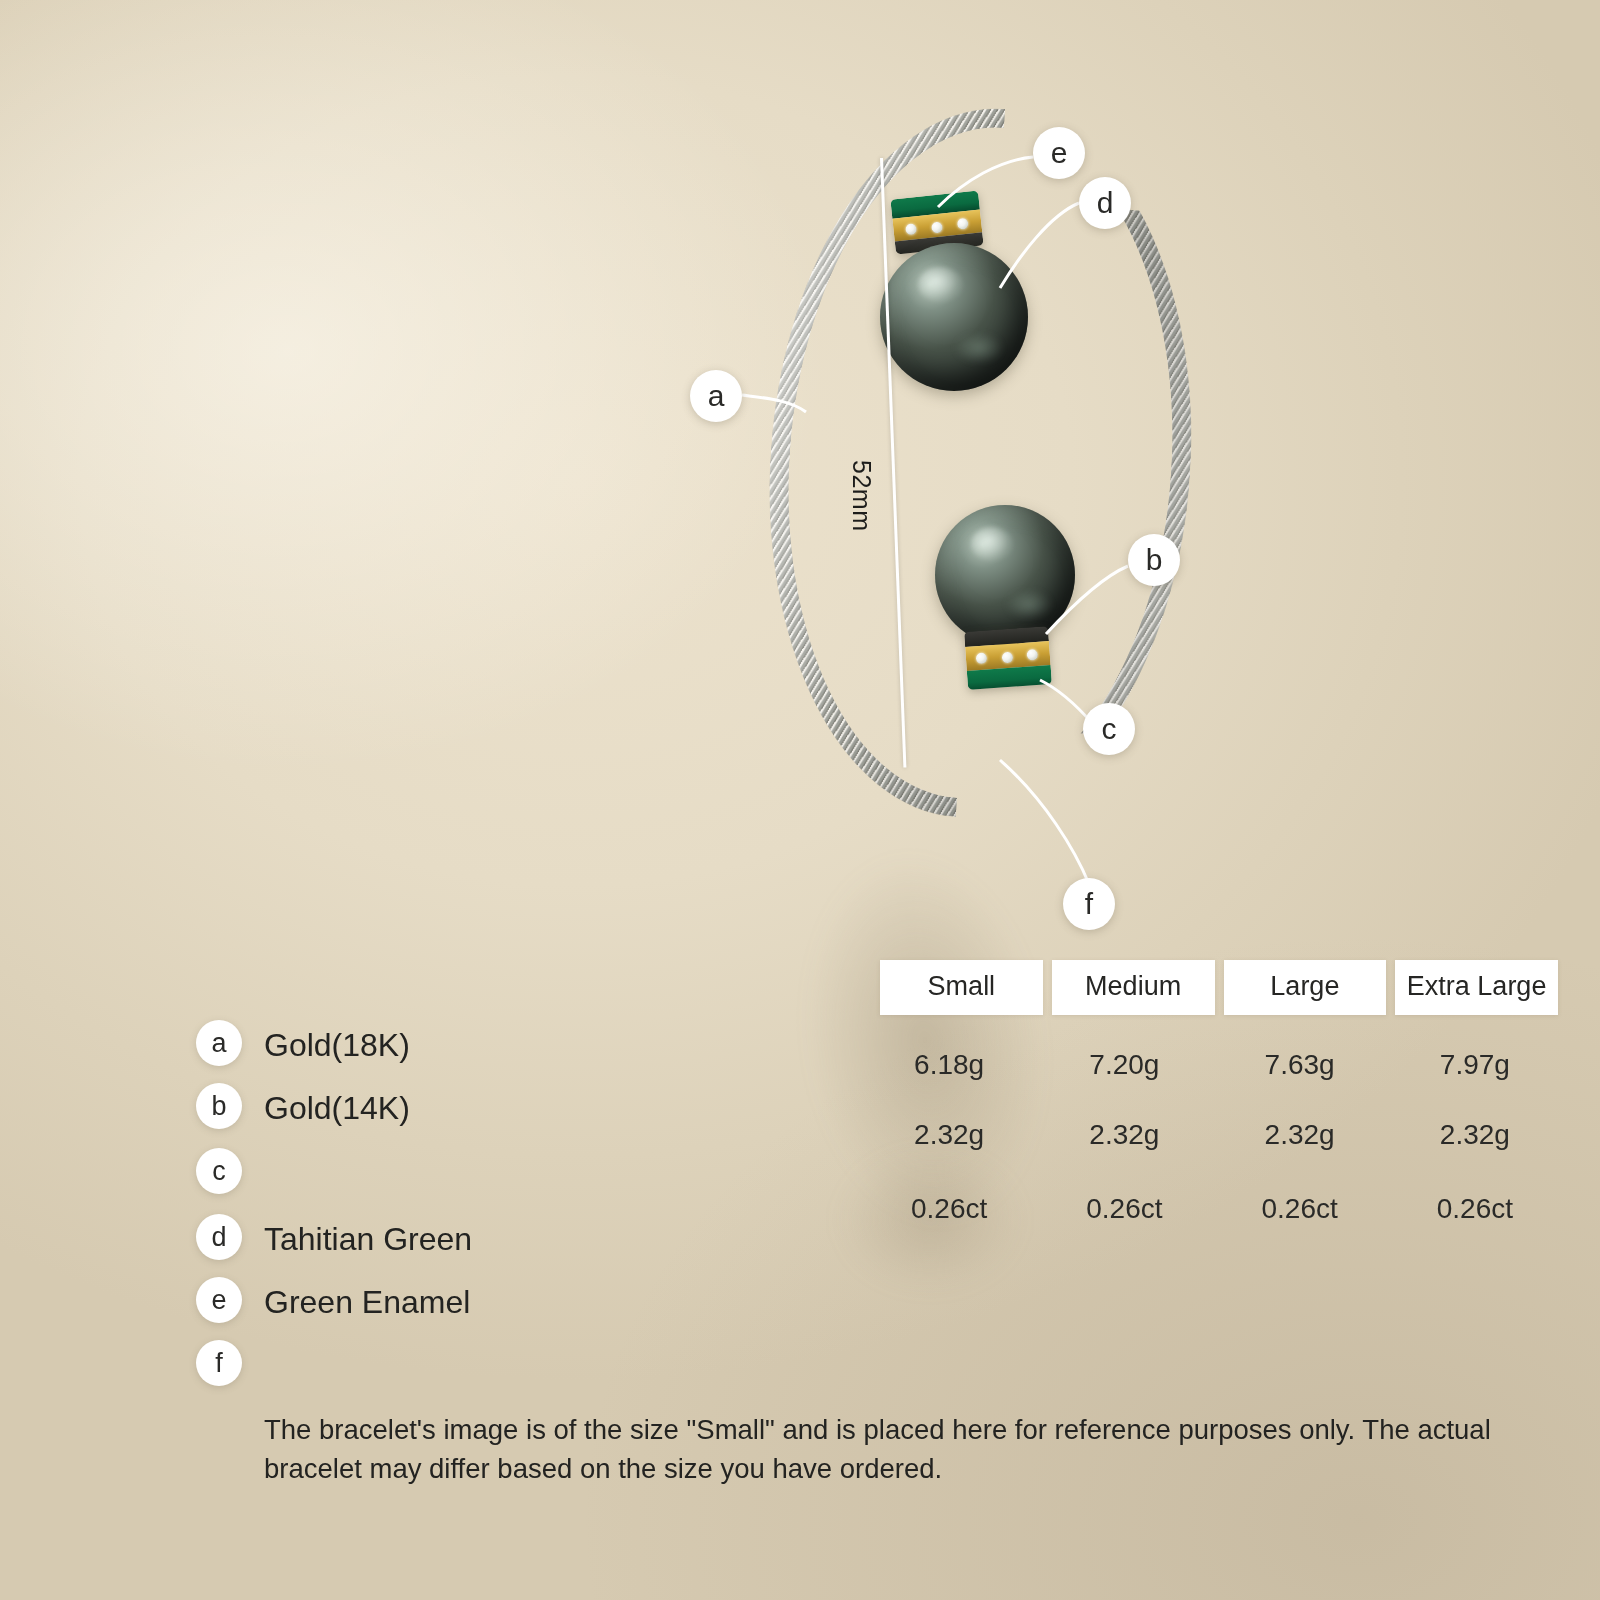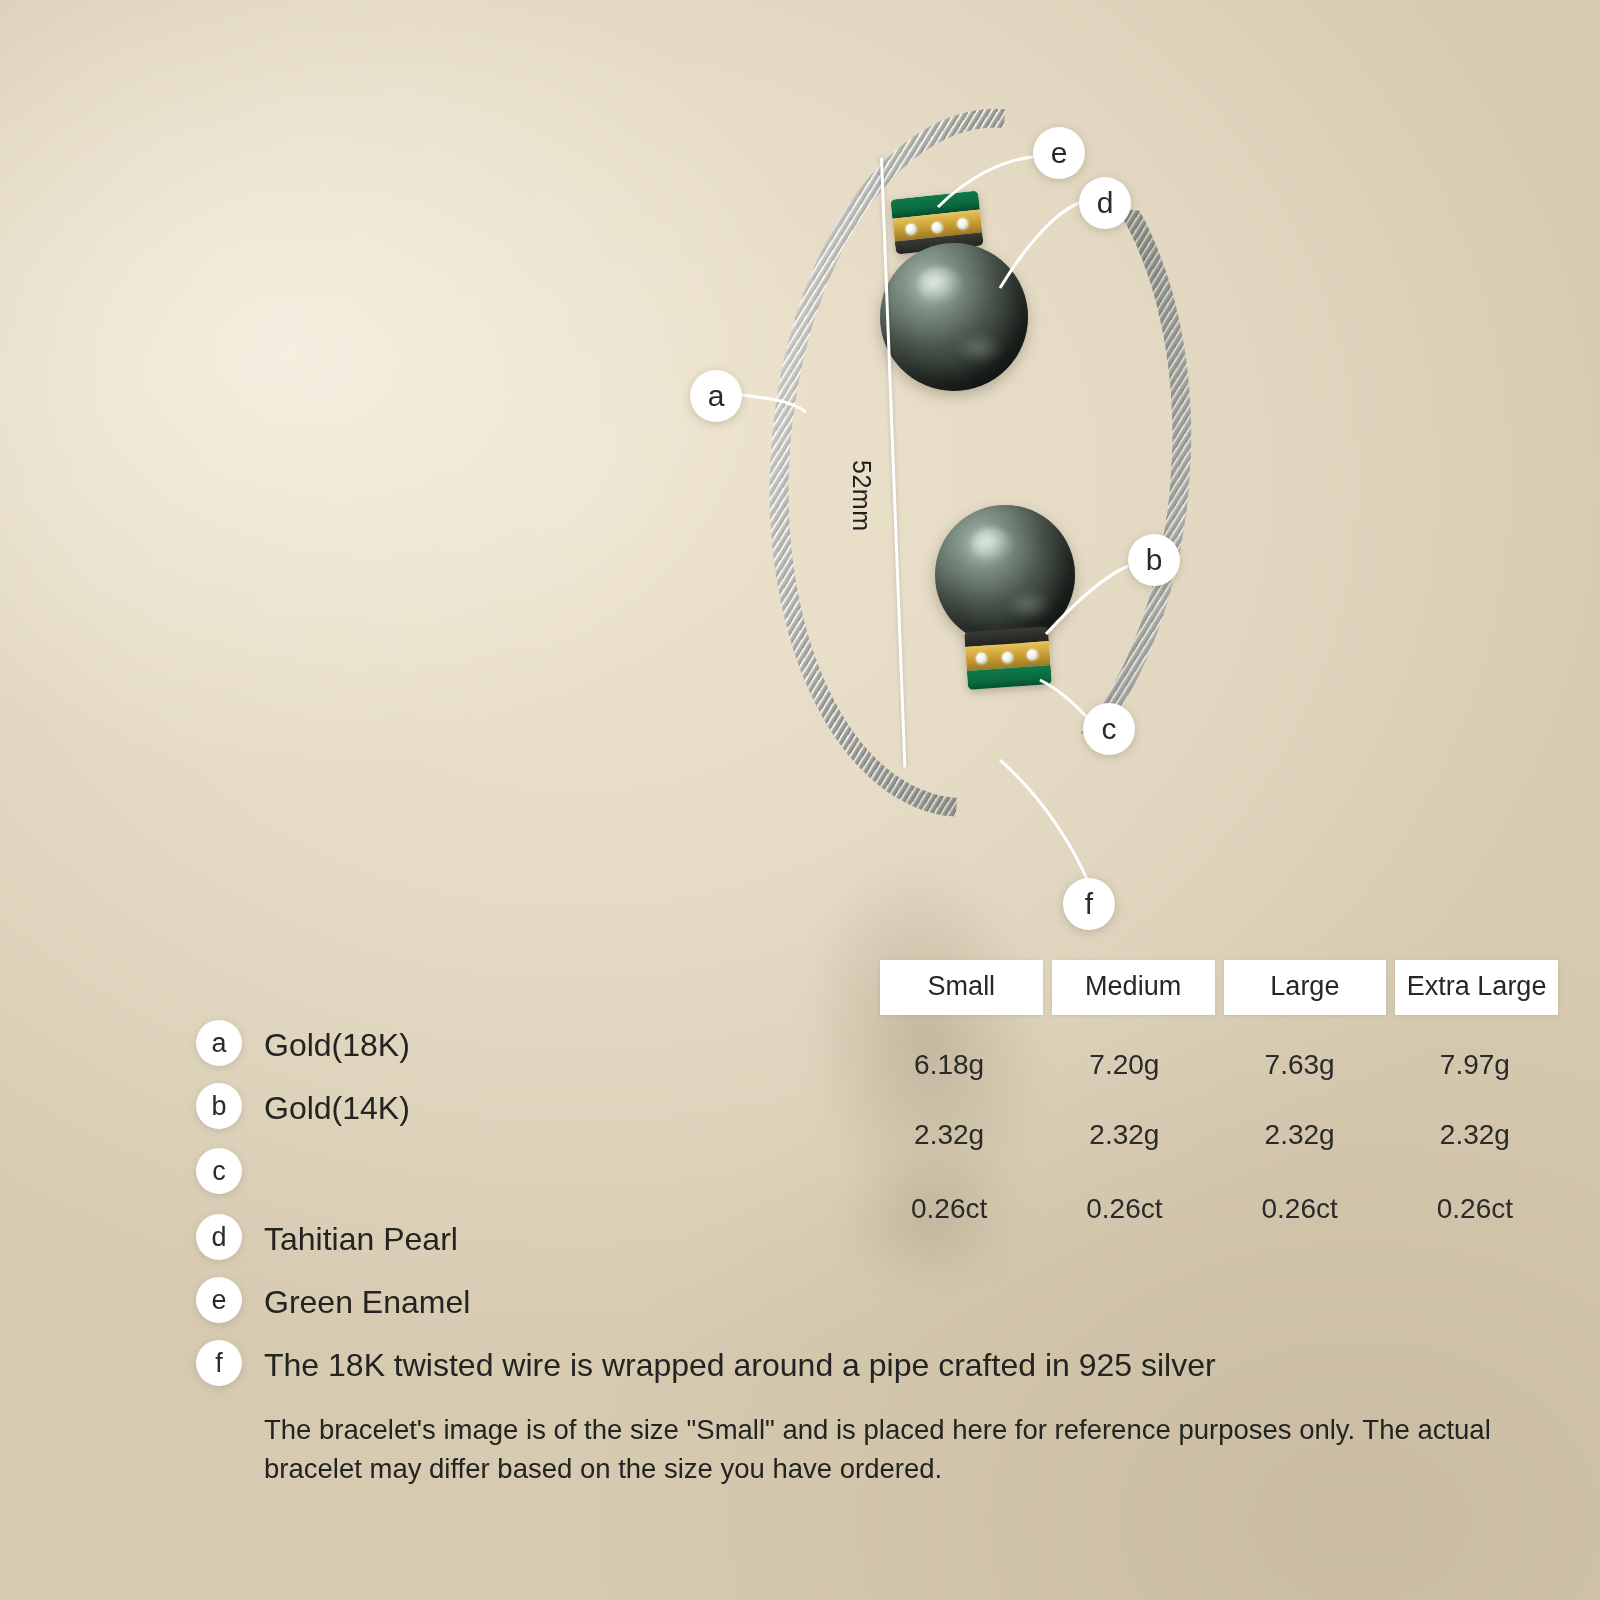--- a/index.html
+++ b/index.html
@@ -370,29 +370,28 @@
       <div class="legend-badge">b</div>
       <div class="legend-text">Gold(14K)</div>
     </div>
 
     <div class="legend-row" style="margin-top:15px;">
       <div class="legend-badge">c</div>
     </div>
 
     <div class="legend-row" style="height:50px; margin-top:16px;">
       <div class="legend-badge">d</div>
-      <div class="legend-text">Tahitian Pearl</div>
+      <div class="legend-text">Tahitian Green</div>
     </div>
 
     <div class="legend-row" style="height:50px; margin-top:13px;">
       <div class="legend-badge">e</div>
       <div class="legend-text">Green Enamel</div>
     </div>
 
     <div class="legend-row" style="height:50px; margin-top:13px;">
       <div class="legend-badge">f</div>
-      <div class="legend-text">The 18K twisted wire is wrapped around a pipe crafted in 925 silver</div>
     </div>
 
     <div class="legend-note">The bracelet's image is of the size "Small" and is placed here for reference purposes only. The actual bracelet may differ based on the size you have ordered.</div>
   </div>
 
 </div>
 
 </body></html>

